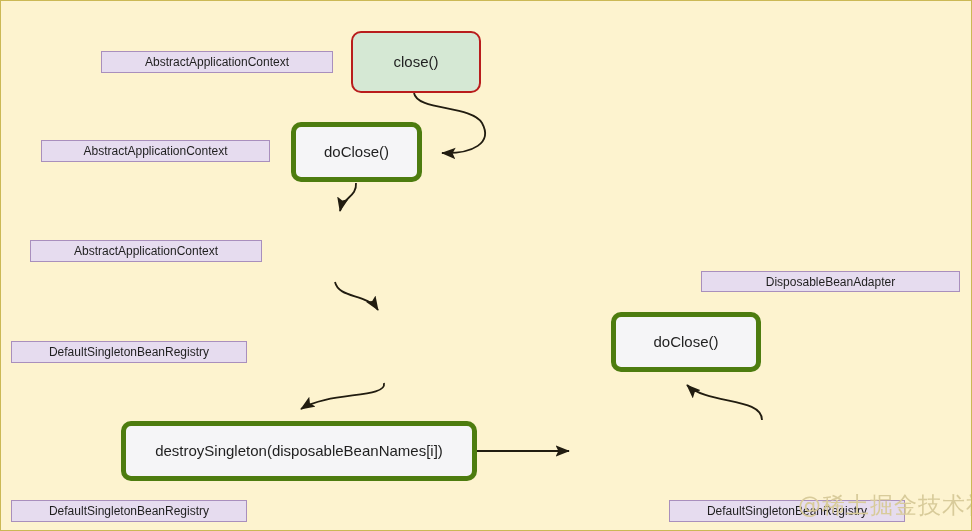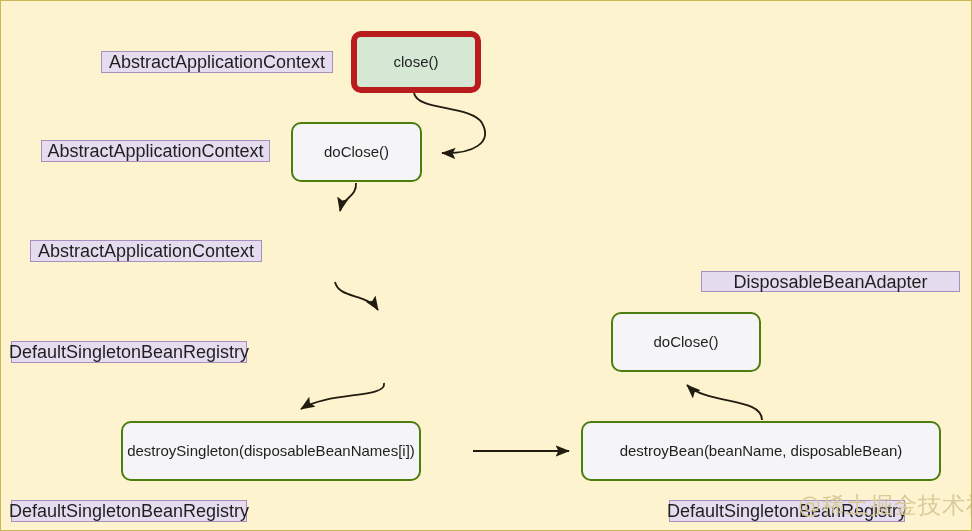--- a/index.html
+++ b/index.html
@@ -32,32 +32,32 @@
     justify-content: center;
     border-radius: 10px;
     font-size: 15px;
     color: #1f1f1f;
     text-align: center;
     line-height: 1.2;
     padding: 0 10px;
   }
   .node.proc {
     background: #f5f5f7;
-    border: 2px solid #4d7c0f;
+    border: 5px solid #4d7c0f;
   }
   .node.start {
     background: #d5e8d4;
-    border: 6px solid #b91c1c;
+    border: 2px solid #b91c1c;
   }
   .tag {
     position: absolute;
     box-sizing: border-box;
     background: #e6dcef;
     border: 1px solid #a98fbd;
-    font-size: 18px;
+    font-size: 12px;
     color: #1f1f1f;
     display: flex;
     align-items: center;
     justify-content: center;
     white-space: nowrap;
     padding: 0 22px;
     line-height: 1;
   }
   .watermark {
     position: absolute;
@@ -88,22 +88,21 @@
 
     <path d="M 383,382 C 386,398 328,390 300,408" fill="none" stroke="#211c10" stroke-width="1.8" marker-end="url(#arrowhead)"></path>
 
     <path d="M 472,450 L 568,450" fill="none" stroke="#211c10" stroke-width="1.8" marker-end="url(#arrowhead)"></path>
 
     <path d="M 761,419 C 761,396 707,404 686,384" fill="none" stroke="#211c10" stroke-width="1.8" marker-end="url(#arrowhead)"></path>
   </svg>
 
   <div class="node start" style="left: 350px; top: 30px; width: 130px; height: 62px;">close()</div>
   <div class="node proc" style="left: 290px; top: 121px; width: 131px; height: 60px;">doClose()</div>
-  <div class="node proc" style="left: 120px; top: 420px; width: 300px; height: 60px;">destroySingleton(disposableBeanNames[i])</div>
-  <div class="node proc" style="left: 580px; top: 420px; width: 360px; height: 60px;">destroyBean(beanName, disposableBean)</div>
+  <div class="node proc" style="left: 120px; top: 420px; width: 356px; height: 60px;">destroySingleton(disposableBeanNames[i])</div>
   <div class="node proc" style="left: 610px; top: 311px; width: 150px; height: 60px;">doClose()</div>
 
   <div class="tag" style="left: 100px; top: 50px; width: 232px; height: 22px;">AbstractApplicationContext</div>
   <div class="tag" style="left: 40px; top: 139px; width: 229px; height: 22px;">AbstractApplicationContext</div>
   <div class="tag" style="left: 29px; top: 239px; width: 232px; height: 22px;">AbstractApplicationContext</div>
   <div class="tag" style="left: 10px; top: 340px; width: 236px; height: 22px;">DefaultSingletonBeanRegistry</div>
   <div class="tag" style="left: 10px; top: 499px; width: 236px; height: 22px;">DefaultSingletonBeanRegistry</div>
   <div class="tag" style="left: 668px; top: 499px; width: 236px; height: 22px;">DefaultSingletonBeanRegistry</div>
   <div class="tag" style="left: 700px; top: 270px; width: 259px; height: 21px;">DisposableBeanAdapter</div>
 

